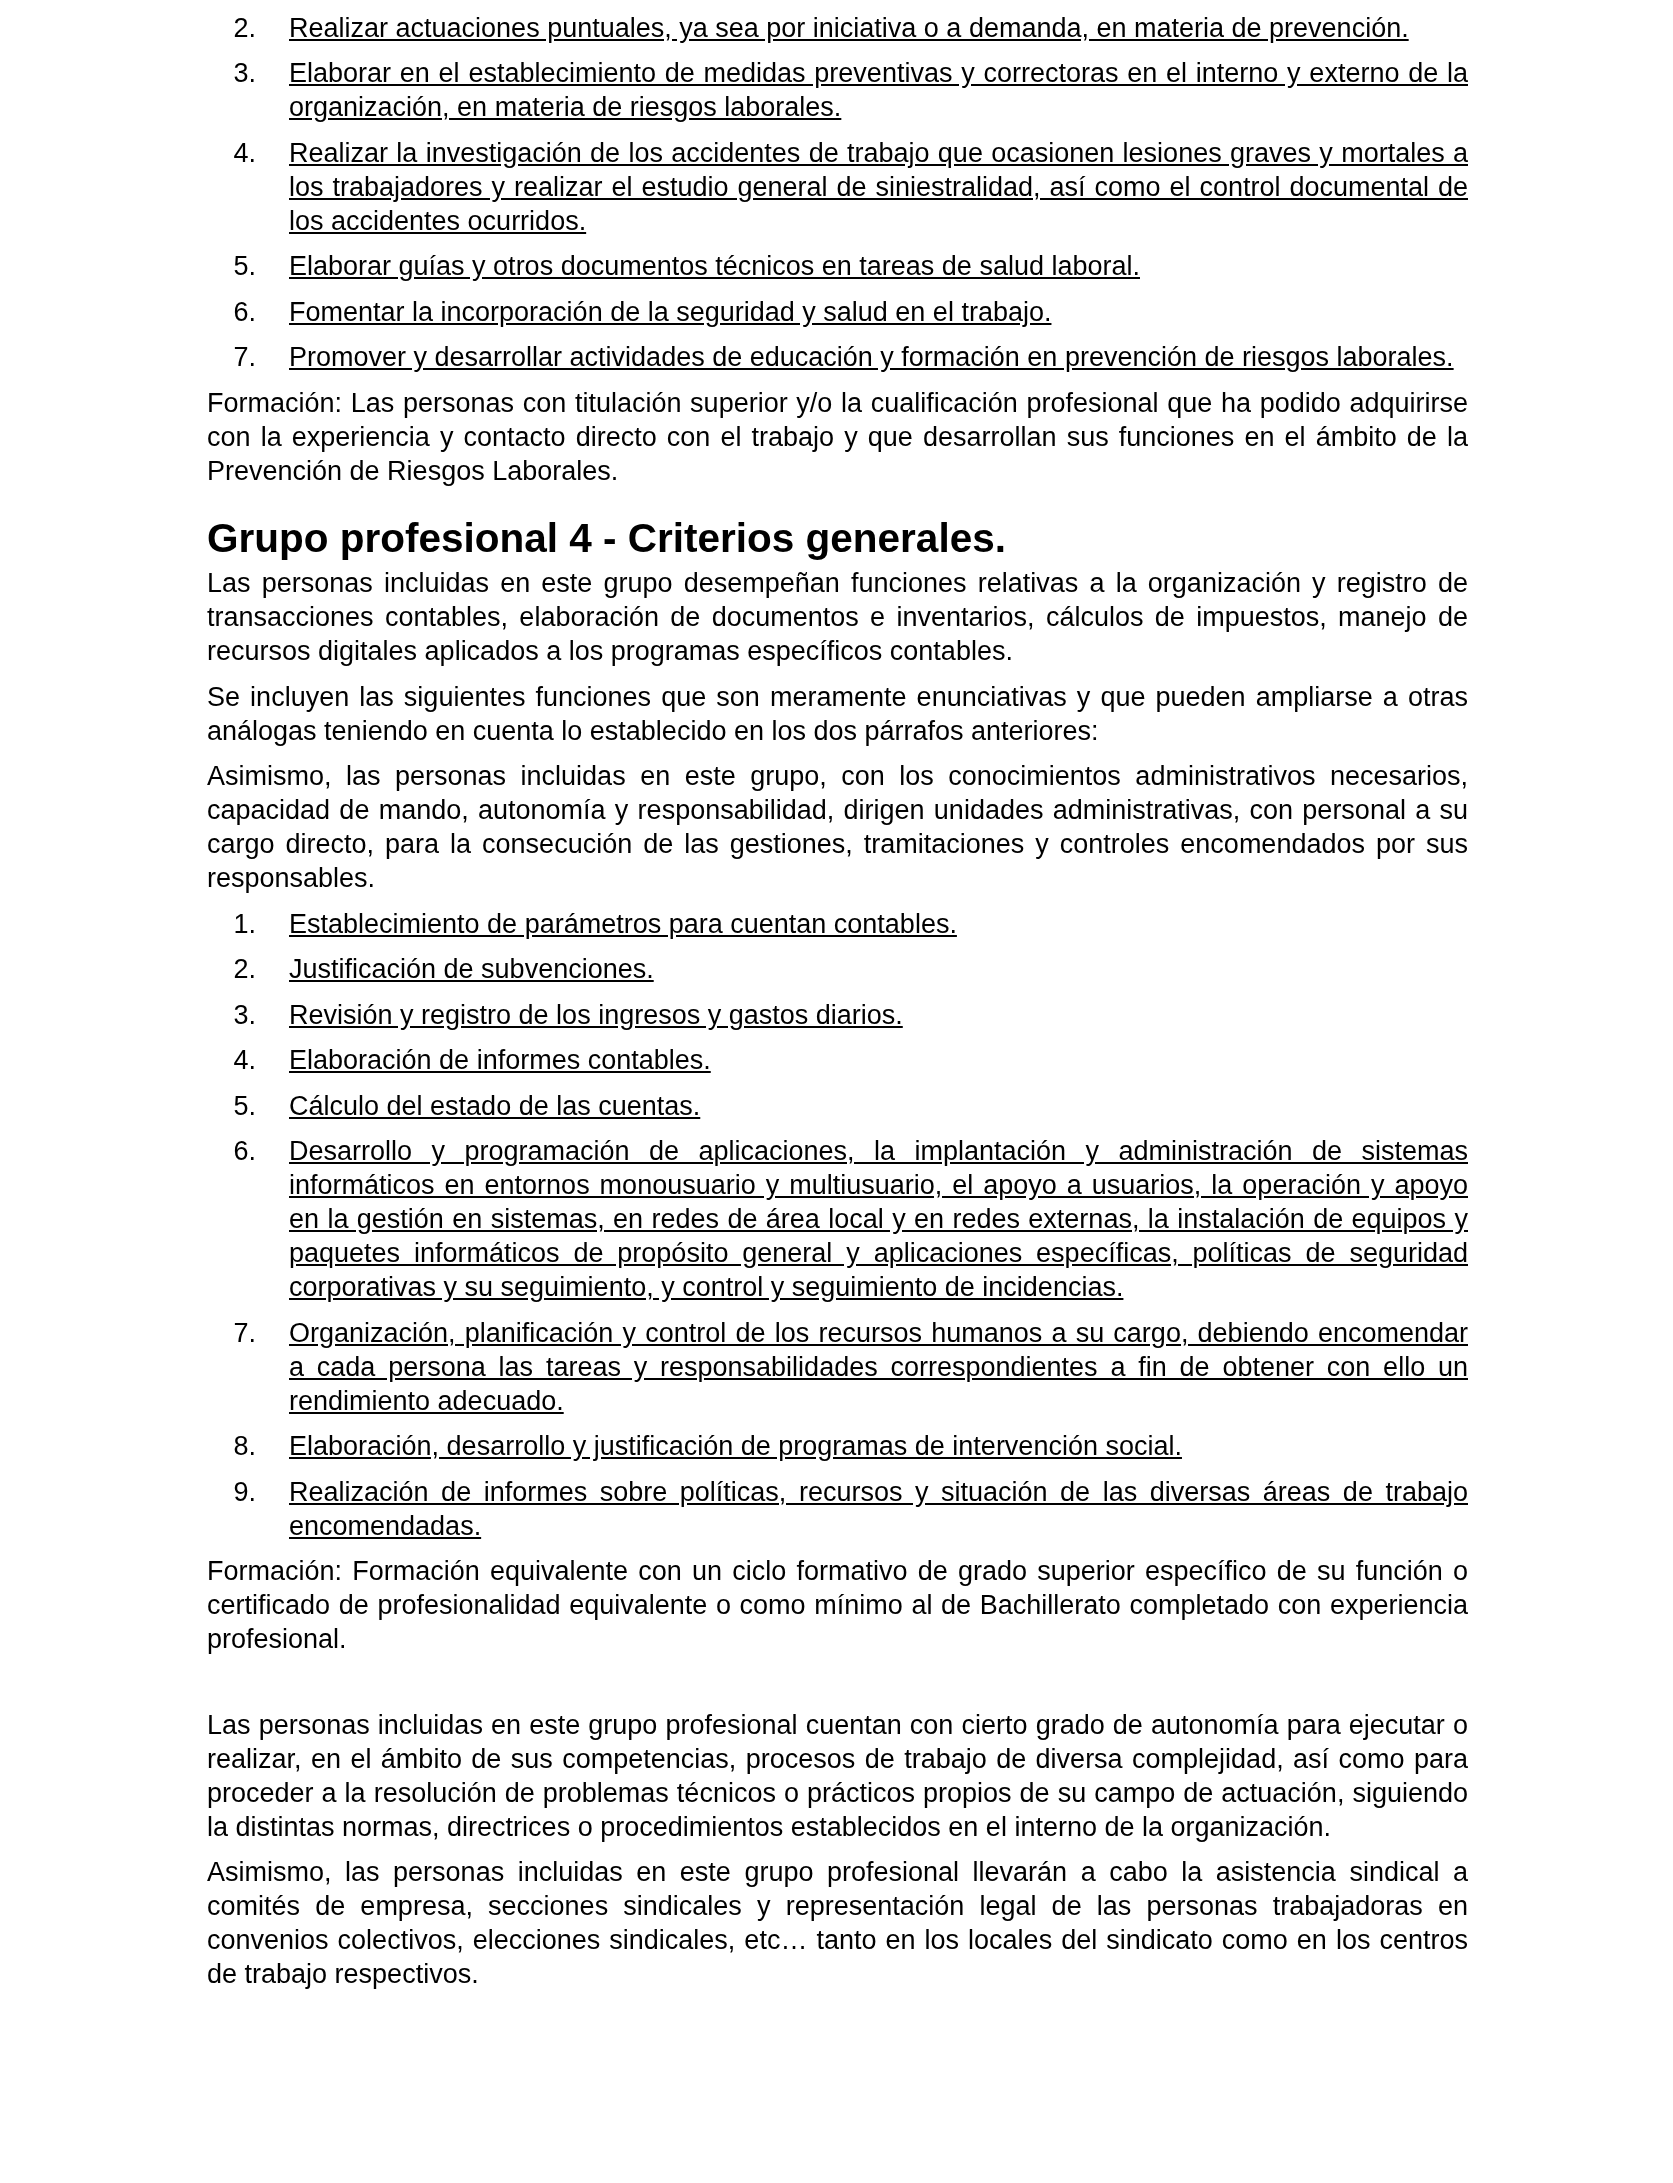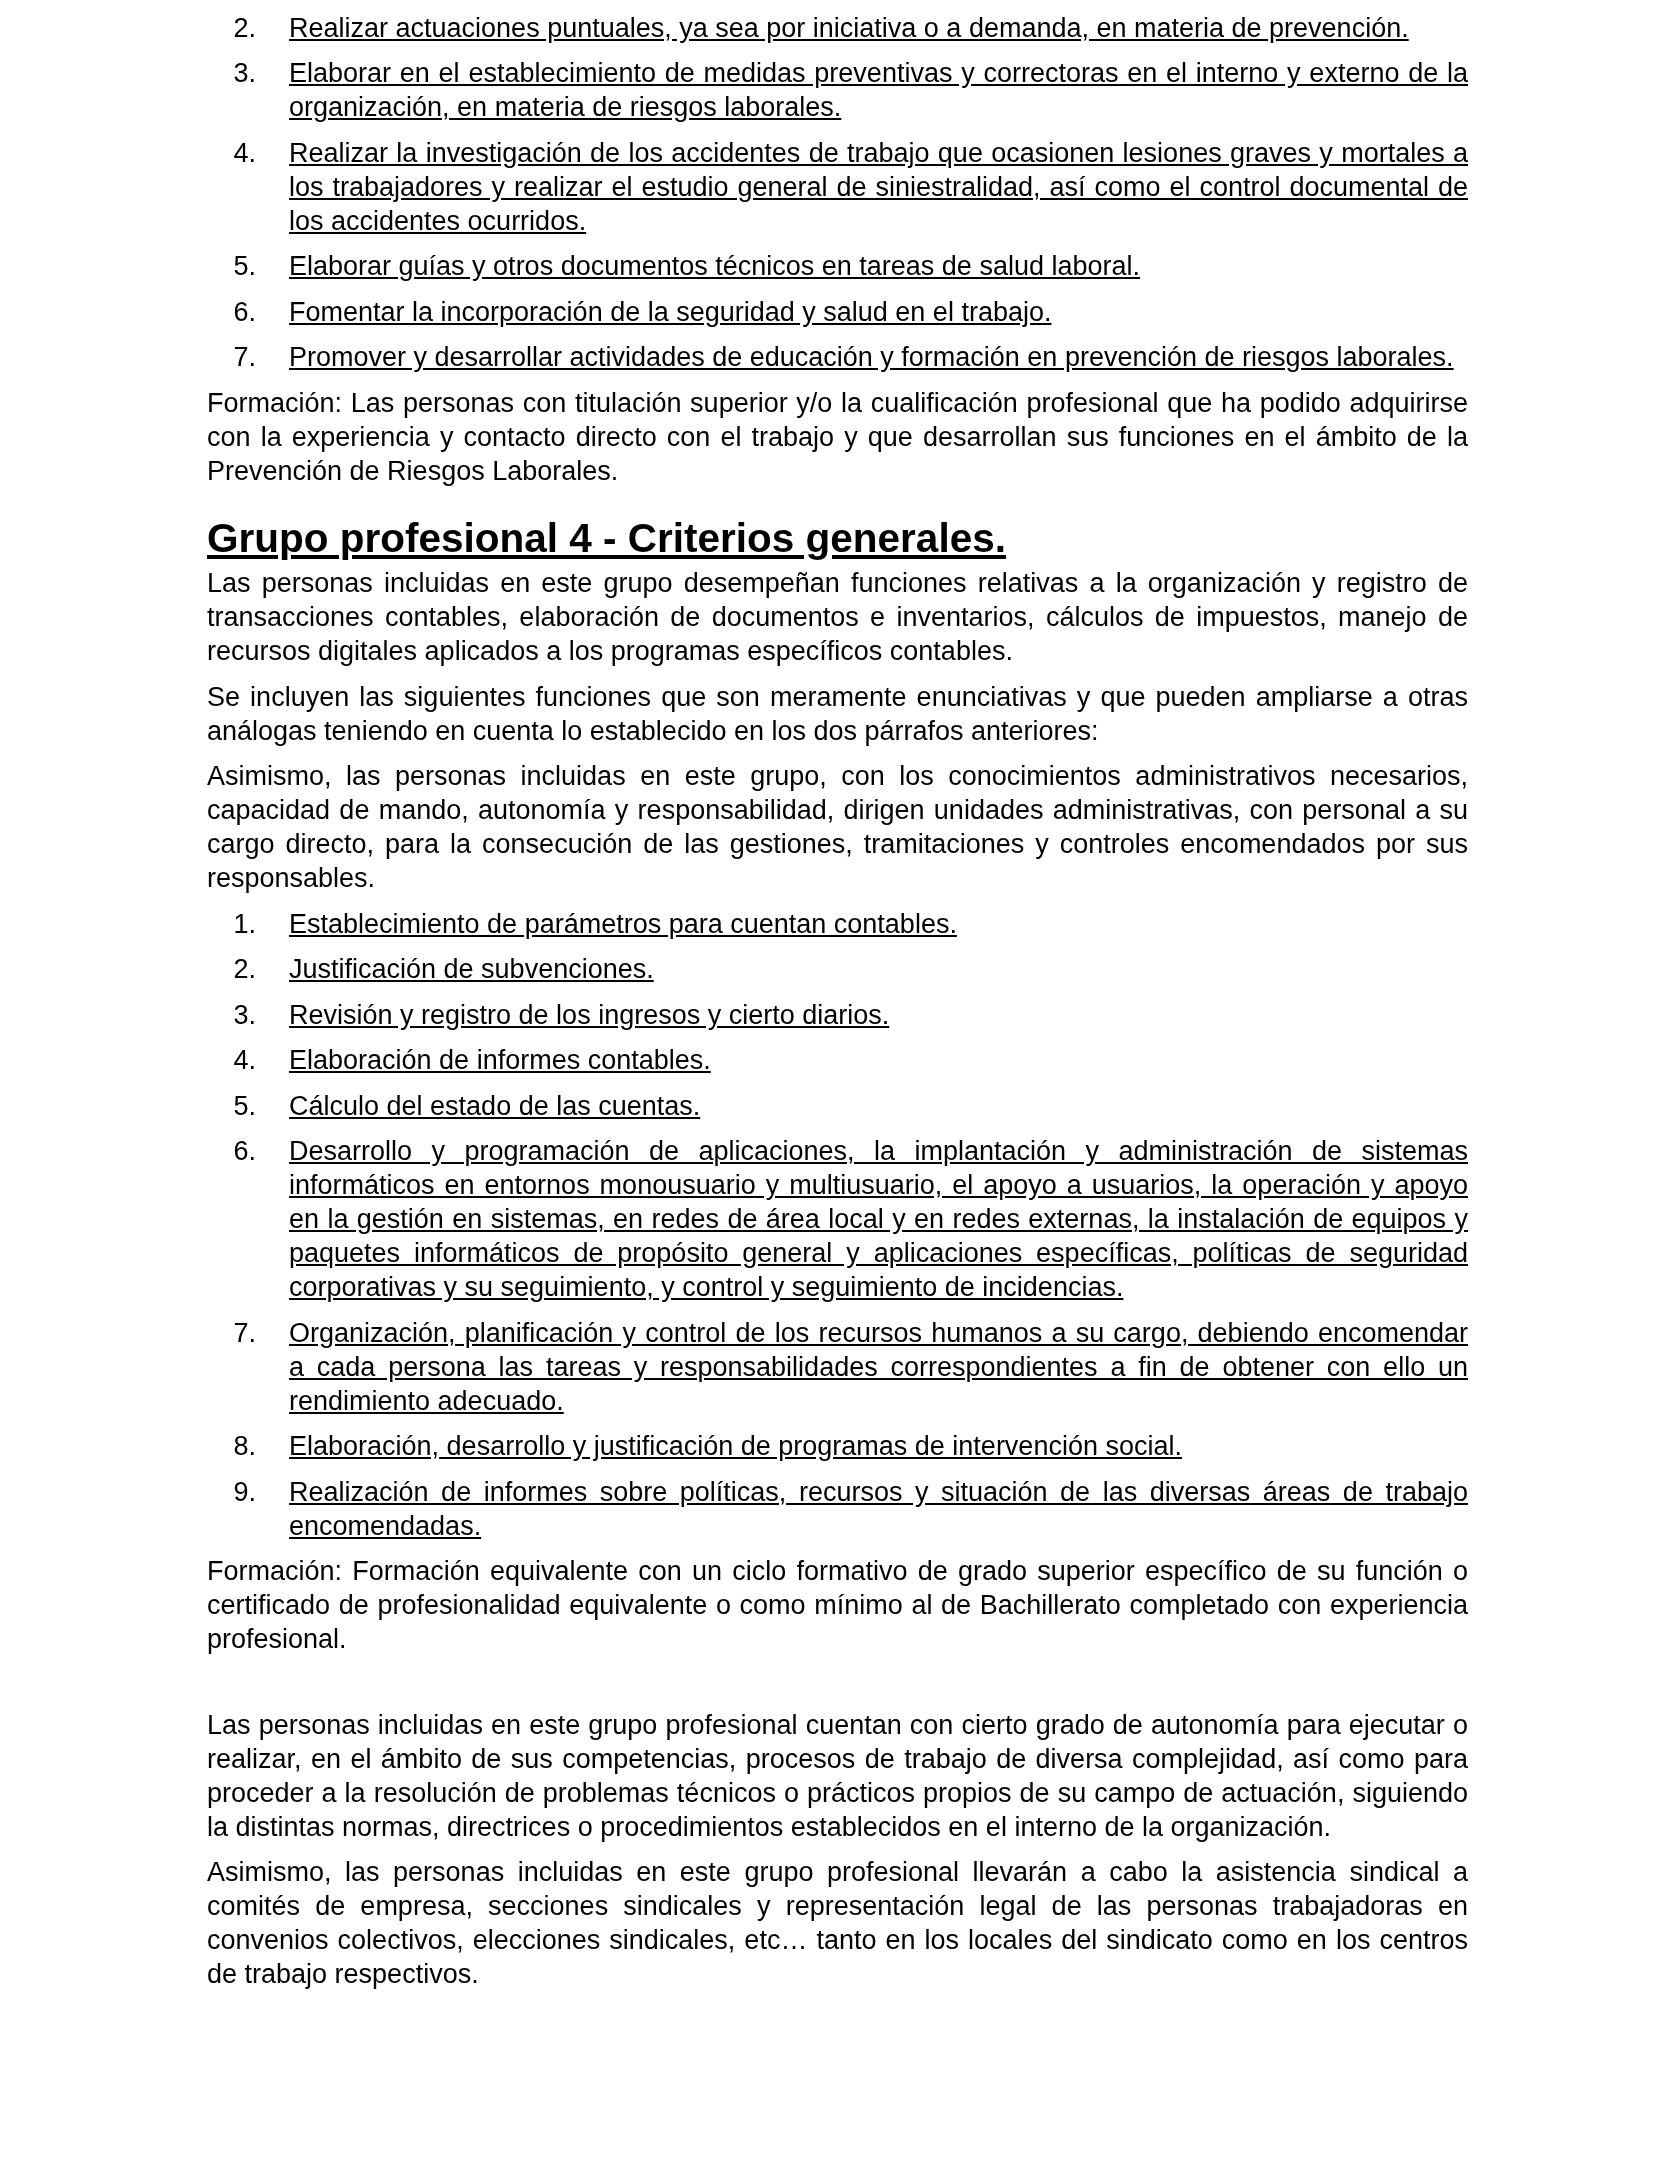--- a/index.html
+++ b/index.html
@@ -47,21 +47,20 @@
     text-decoration: underline;
   }
   .para {
     margin: 0 0 11.5px 0;
     text-align: justify;
     text-align-last: left;
   }
   .heading {
     font-weight: bold;
     margin: 0 0 11.5px 0;
-    text-decoration: underline;
   }
   .gap-before-heading {
     height: 21.4px;
   }
   .gap-before-heading-large {
     height: 40px;
   }
 </style>
 </head>
 <body>
@@ -109,21 +108,21 @@
     <li class="list-item">
       <span class="list-num">1.</span>
       <span class="list-text">Establecimiento de parámetros para cuentan contables.</span>
     </li>
     <li class="list-item">
       <span class="list-num">2.</span>
       <span class="list-text">Justificación de subvenciones.</span>
     </li>
     <li class="list-item">
       <span class="list-num">3.</span>
-      <span class="list-text">Revisión y registro de los ingresos y cierto diarios.</span>
+      <span class="list-text">Revisión y registro de los ingresos y gastos diarios.</span>
     </li>
     <li class="list-item">
       <span class="list-num">4.</span>
       <span class="list-text">Elaboración de informes contables.</span>
     </li>
     <li class="list-item">
       <span class="list-num">5.</span>
       <span class="list-text">Cálculo del estado de las cuentas.</span>
     </li>
     <li class="list-item">

